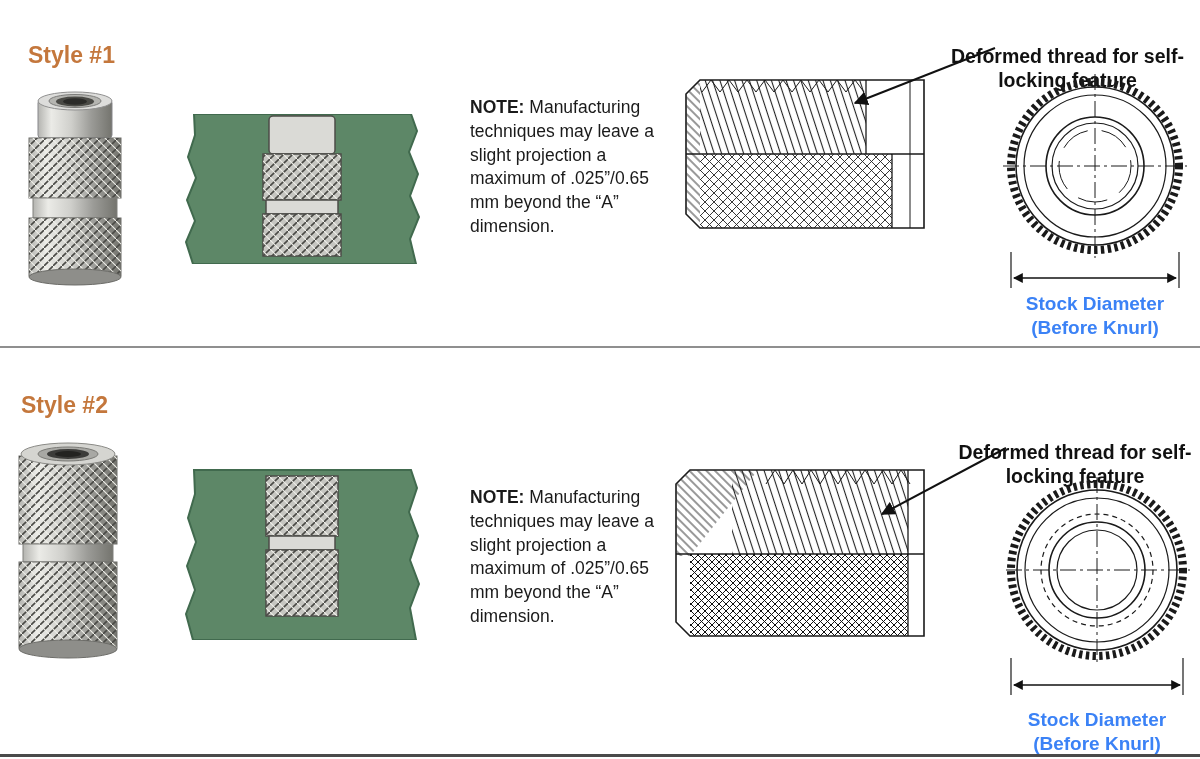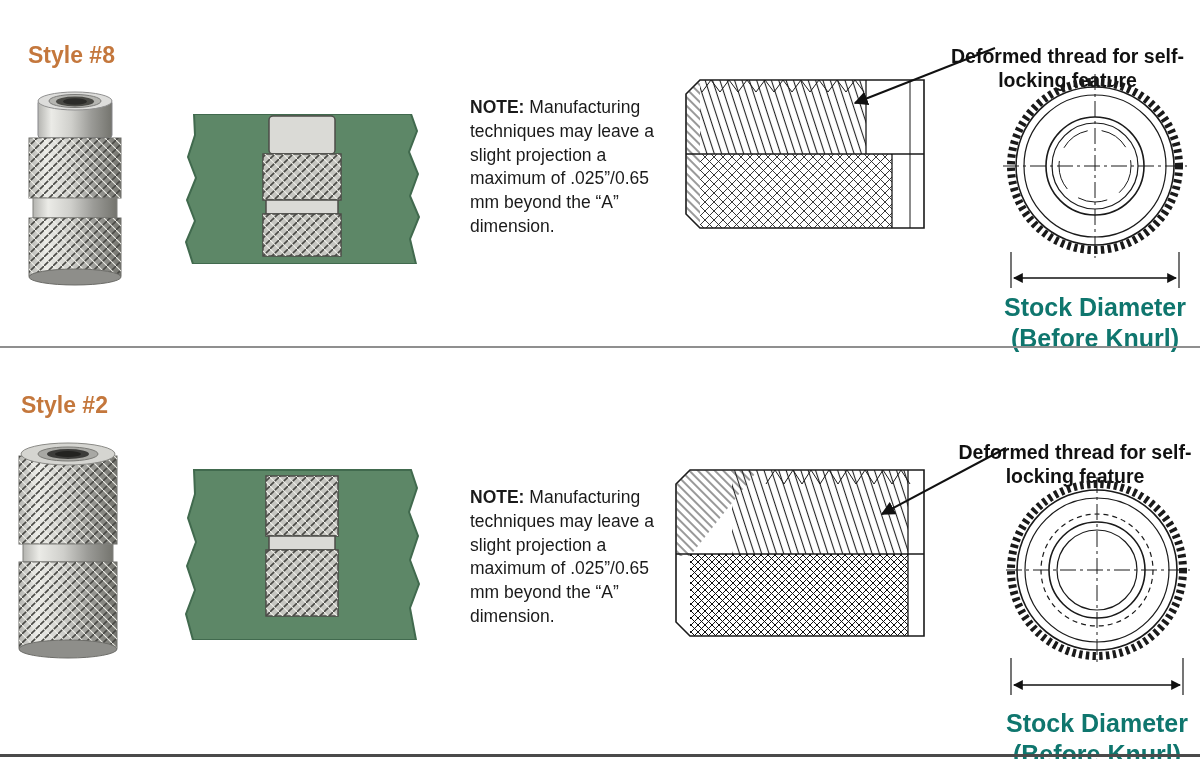--- a/index.html
+++ b/index.html
@@ -3,21 +3,21 @@
 <meta charset="utf-8">
 <style>
   html,body{margin:0;padding:0;background:#ffffff;}
   body{font-family:"Liberation Sans", sans-serif;color:#1a1a1a;}
   .stage{position:relative;width:1200px;height:759px;background:#fff;overflow:hidden;}
   .abs{position:absolute;}
   .style-heading{font-size:23px;font-weight:bold;color:#c4773c;}
   .note{font-size:17.5px;line-height:1.36;color:#1a1a1a;}
   .note .b{font-weight:bold;}
   .callout{font-size:19.5px;font-weight:bold;text-align:center;line-height:1.25;color:#111;margin-top:42px;}
-  .stock-label{font-size:25px;font-weight:bold;text-align:center;line-height:1.25;color:#0f766e;}
+  .stock-label{font-size:19px;font-weight:bold;text-align:center;line-height:1.25;color:#3b82f6;}
   .divider{background:#8f8f8f;height:2px;width:1200px;}
   .bottomline{background:#4a4a4a;height:2.5px;width:1200px;}
   svg{display:block;}
 </style>
 </head>
 <body>
 
 <div class="stage">
 
   <svg width="0" height="0" style="position:absolute" aria-hidden="true">
@@ -44,21 +44,21 @@
       </pattern>
       <pattern id="hatch45" width="6" height="6" patternUnits="userSpaceOnUse" patternTransform="rotate(45)">
         <path d="M0,3 H6" stroke="#333" stroke-width="1" fill="none"></path>
       </pattern>
       <marker id="arrB" viewBox="0 0 10 10" refX="9" refY="5" markerWidth="7" markerHeight="7" orient="auto-start-reverse">
         <path d="M0,0 L10,5 L0,10 z" fill="#111"></path>
       </marker>
     </defs>
   </svg>
 
-  <div class="abs style-heading" style="left:28px;top:42px;">Style #8</div>
+  <div class="abs style-heading" style="left:28px;top:42px;">Style #1</div>
 
   <svg class="abs" style="left:8px;top:86px;" width="132" height="208" viewBox="0 0 132 208">
     <rect x="30" y="14" width="74" height="38" rx="3" fill="url(#metalH)" stroke="#87878b"></rect>
     <rect x="21" y="52" width="92" height="60" fill="url(#metalH)" stroke="#6d6d69"></rect>
     <rect x="21" y="52" width="92" height="60" fill="url(#knurlPhoto)"></rect>
     <rect x="25" y="112" width="84" height="20" fill="url(#metalH)" stroke="#80807c"></rect>
     <rect x="21" y="132" width="92" height="58" fill="url(#metalH)" stroke="#6d6d69"></rect>
     <rect x="21" y="132" width="92" height="58" fill="url(#knurlPhoto)"></rect>
     <ellipse cx="67" cy="191" rx="46" ry="8" fill="#8e8e8a" stroke="#6d6d69"></ellipse>
     <ellipse cx="67" cy="15" rx="37" ry="9" fill="#dddddb" stroke="#909090"></ellipse>

